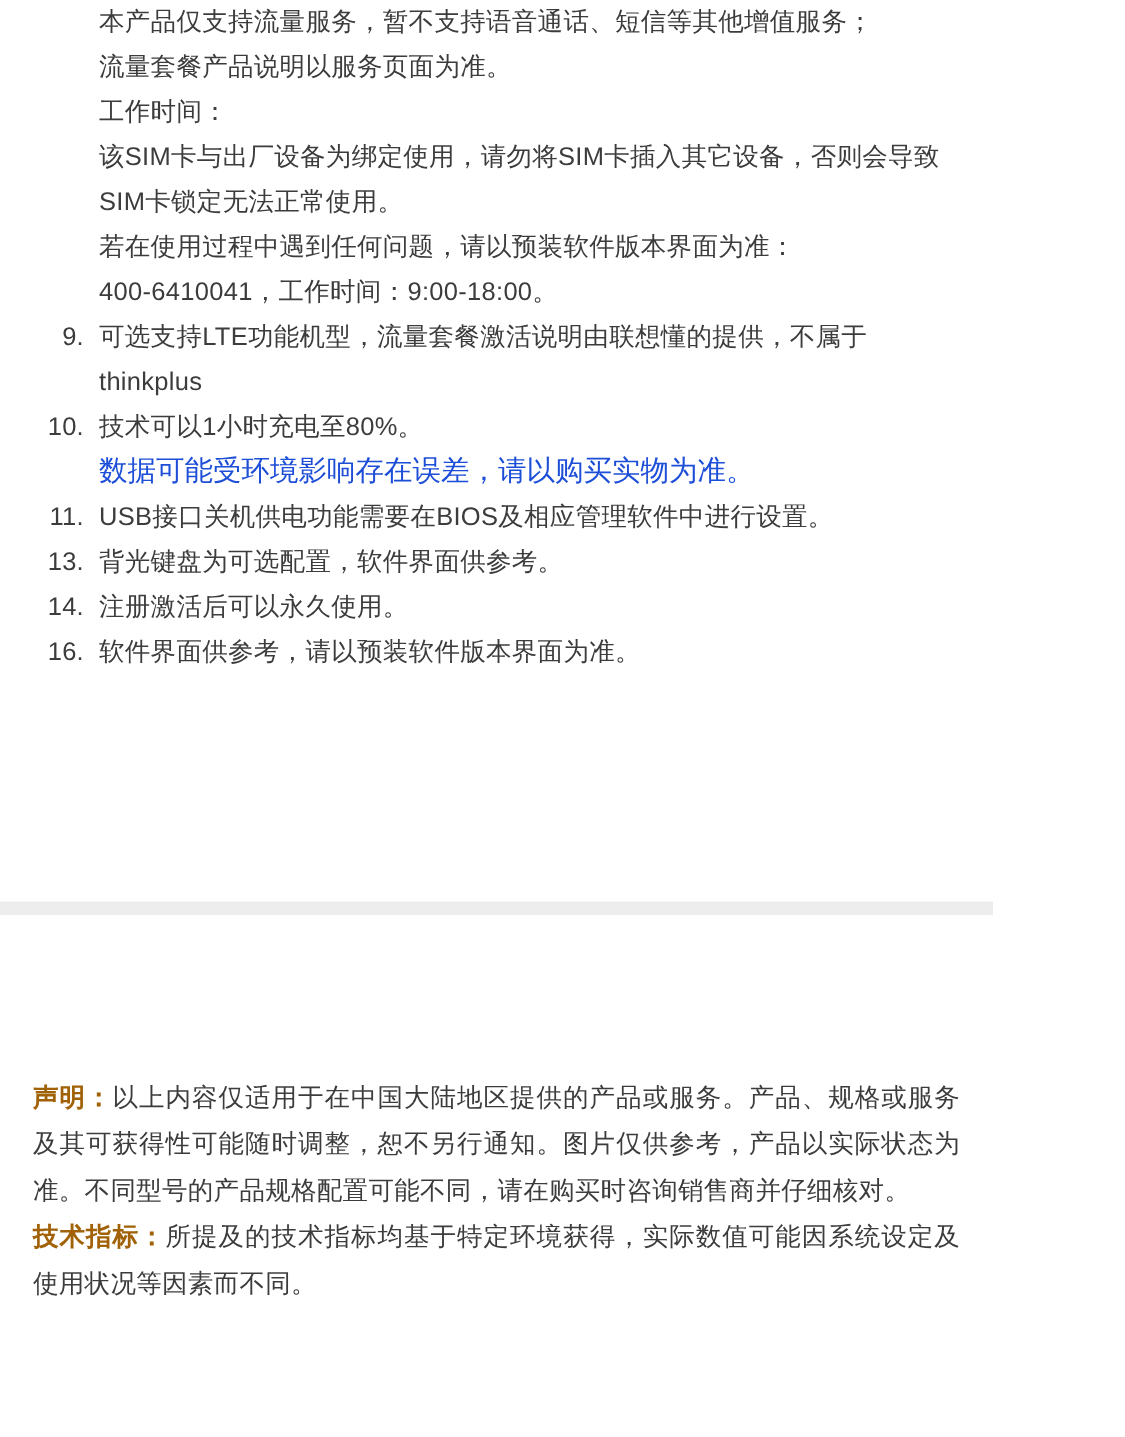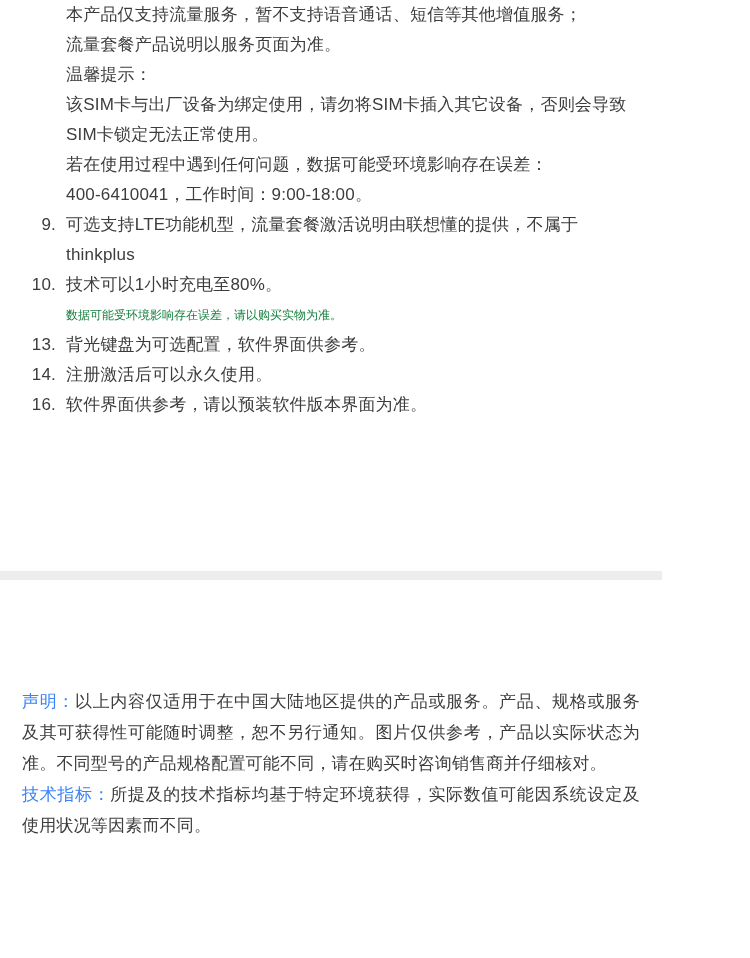--- a/index.html
+++ b/index.html
@@ -47,23 +47,23 @@
     box-sizing: border-box;
     color: #3c3c3c;
     font-size: 17px;
     line-height: 30px;
   }
   .note-body {
     flex: 1;
   }
   .note-sub {
     padding-left: 44px;
-    font-size: 12px;
+    font-size: 19px;
     line-height: 30px;
-    color: #15803d;
+    color: #1d4ed8;
   }
   
   .grey-band {
     width: 100%;
     height: 9px;
     background: #ededed;
   }
   .spacer-white {
     width: 100%;
   }
@@ -73,57 +73,61 @@
     box-sizing: border-box;
   }
   .stmt-block {
     font-size: 17px;
     line-height: 31px;
     color: #3c3c3c;
     letter-spacing: 0.2px;
     text-align: justify;
   }
   .stmt-label {
-    font-weight: normal;
-    color: #3b82f6;
+    font-weight: bold;
+    color: #a16207;
   }
   .stmt-body {
     color: #3c3c3c;
   }
 </style>
 </head>
 <body>
 
 <div class="page">
 
   <div class="notes" style="padding-top:0;">
 
     <div class="note-line" style="padding-top:0;">本产品仅支持流量服务，暂不支持语音通话、短信等其他增值服务；</div>
     <div class="note-line">流量套餐产品说明以服务页面为准。</div>
-    <div class="note-line">温馨提示：</div>
+    <div class="note-line">工作时间：</div>
     <div class="note-line">该SIM卡与出厂设备为绑定使用，请勿将SIM卡插入其它设备，否则会导致</div>
     <div class="note-line">SIM卡锁定无法正常使用。</div>
-    <div class="note-line">若在使用过程中遇到任何问题，数据可能受环境影响存在误差：</div>
+    <div class="note-line">若在使用过程中遇到任何问题，请以预装软件版本界面为准：</div>
     <div class="note-line">400-6410041，工作时间：9:00-18:00。</div>
 
     <div class="note-item">
       <div class="note-num">9.</div>
       <div class="note-body">
         <div>可选支持LTE功能机型，流量套餐激活说明由联想懂的提供，不属于thinkplus</div>
       </div>
     </div>
 
     <div class="note-item">
       <div class="note-num">10.</div>
       <div class="note-body">
         <div>技术可以1小时充电至80%。</div>
       </div>
     </div>
     <div class="note-sub">数据可能受环境影响存在误差，请以购买实物为准。</div>
 
+    <div class="note-item">
+      <div class="note-num">11.</div>
+      <div class="note-body">USB接口关机供电功能需要在BIOS及相应管理软件中进行设置。</div>
+    </div>
 
 
     <div class="note-item">
       <div class="note-num">13.</div>
       <div class="note-body">背光键盘为可选配置，软件界面供参考。</div>
     </div>
 
     <div class="note-item">
       <div class="note-num">14.</div>
       <div class="note-body">注册激活后可以永久使用。</div>

